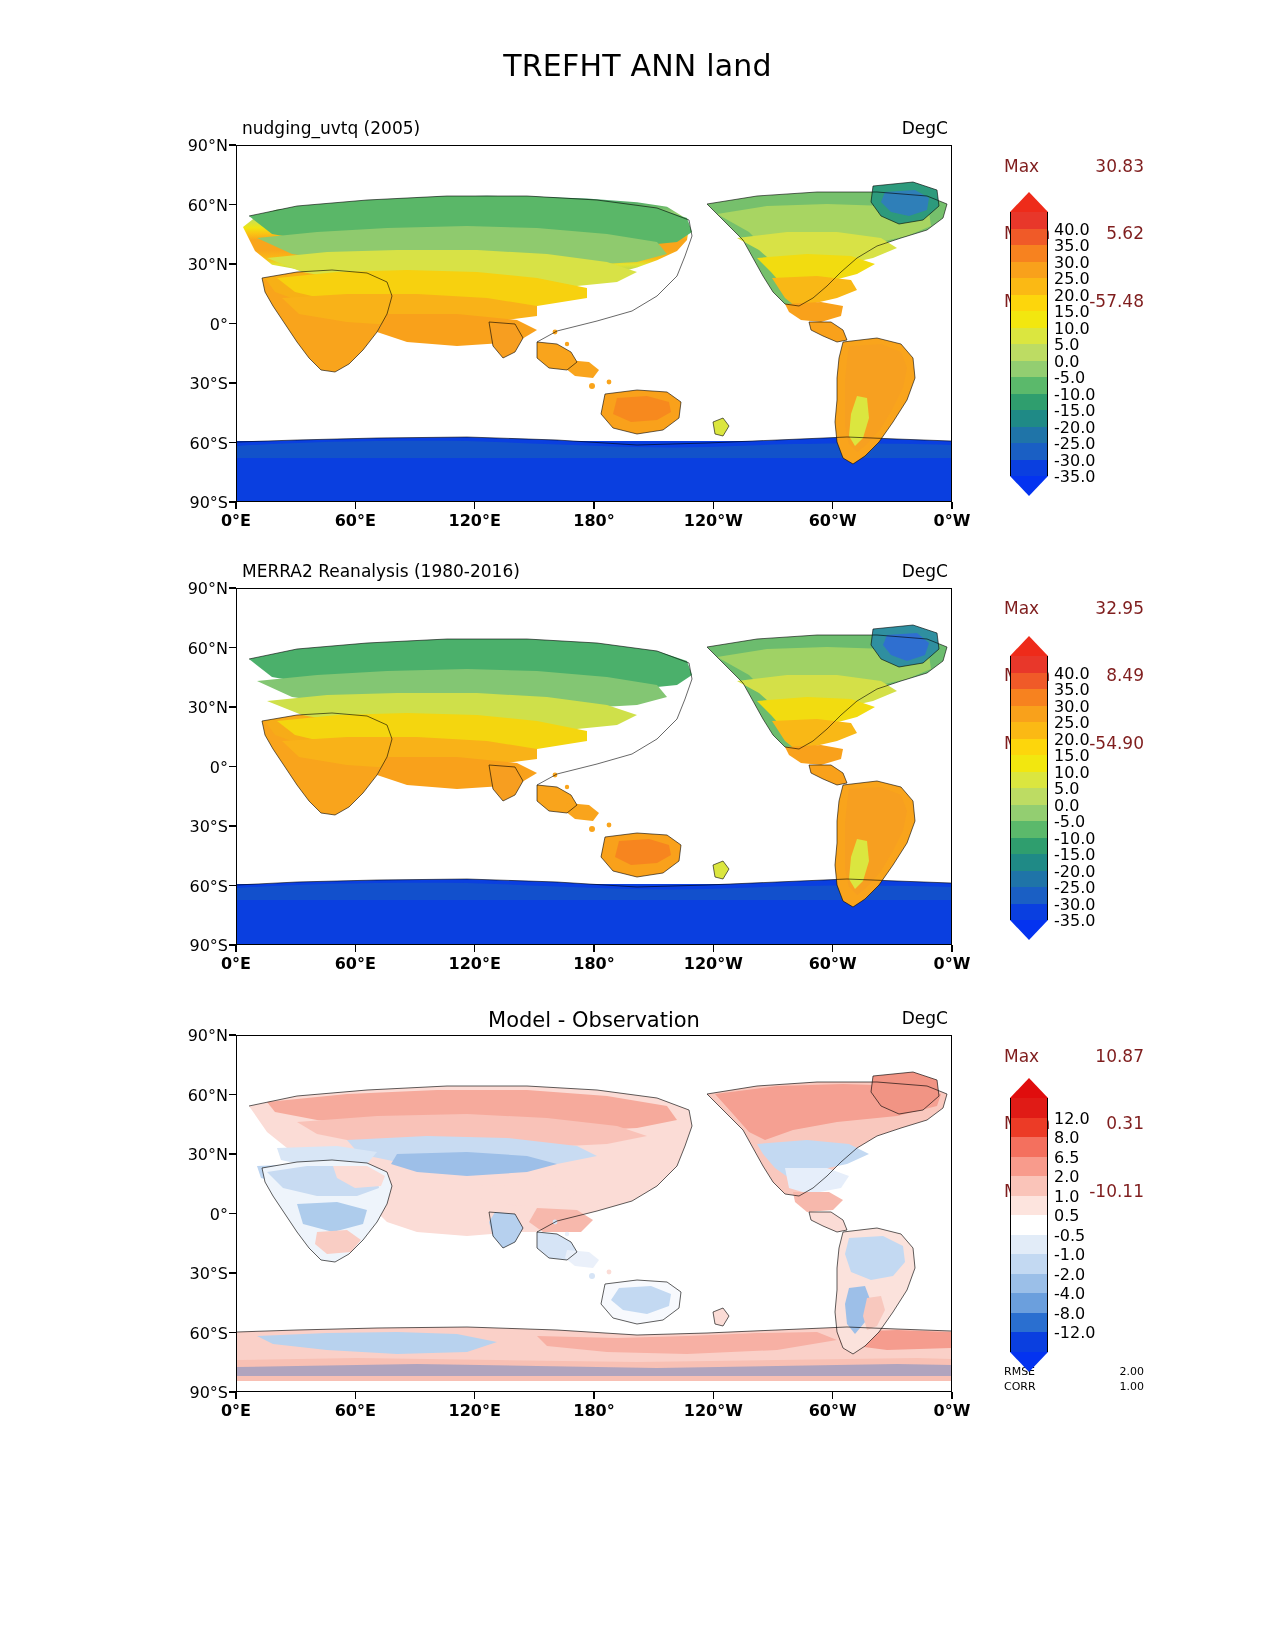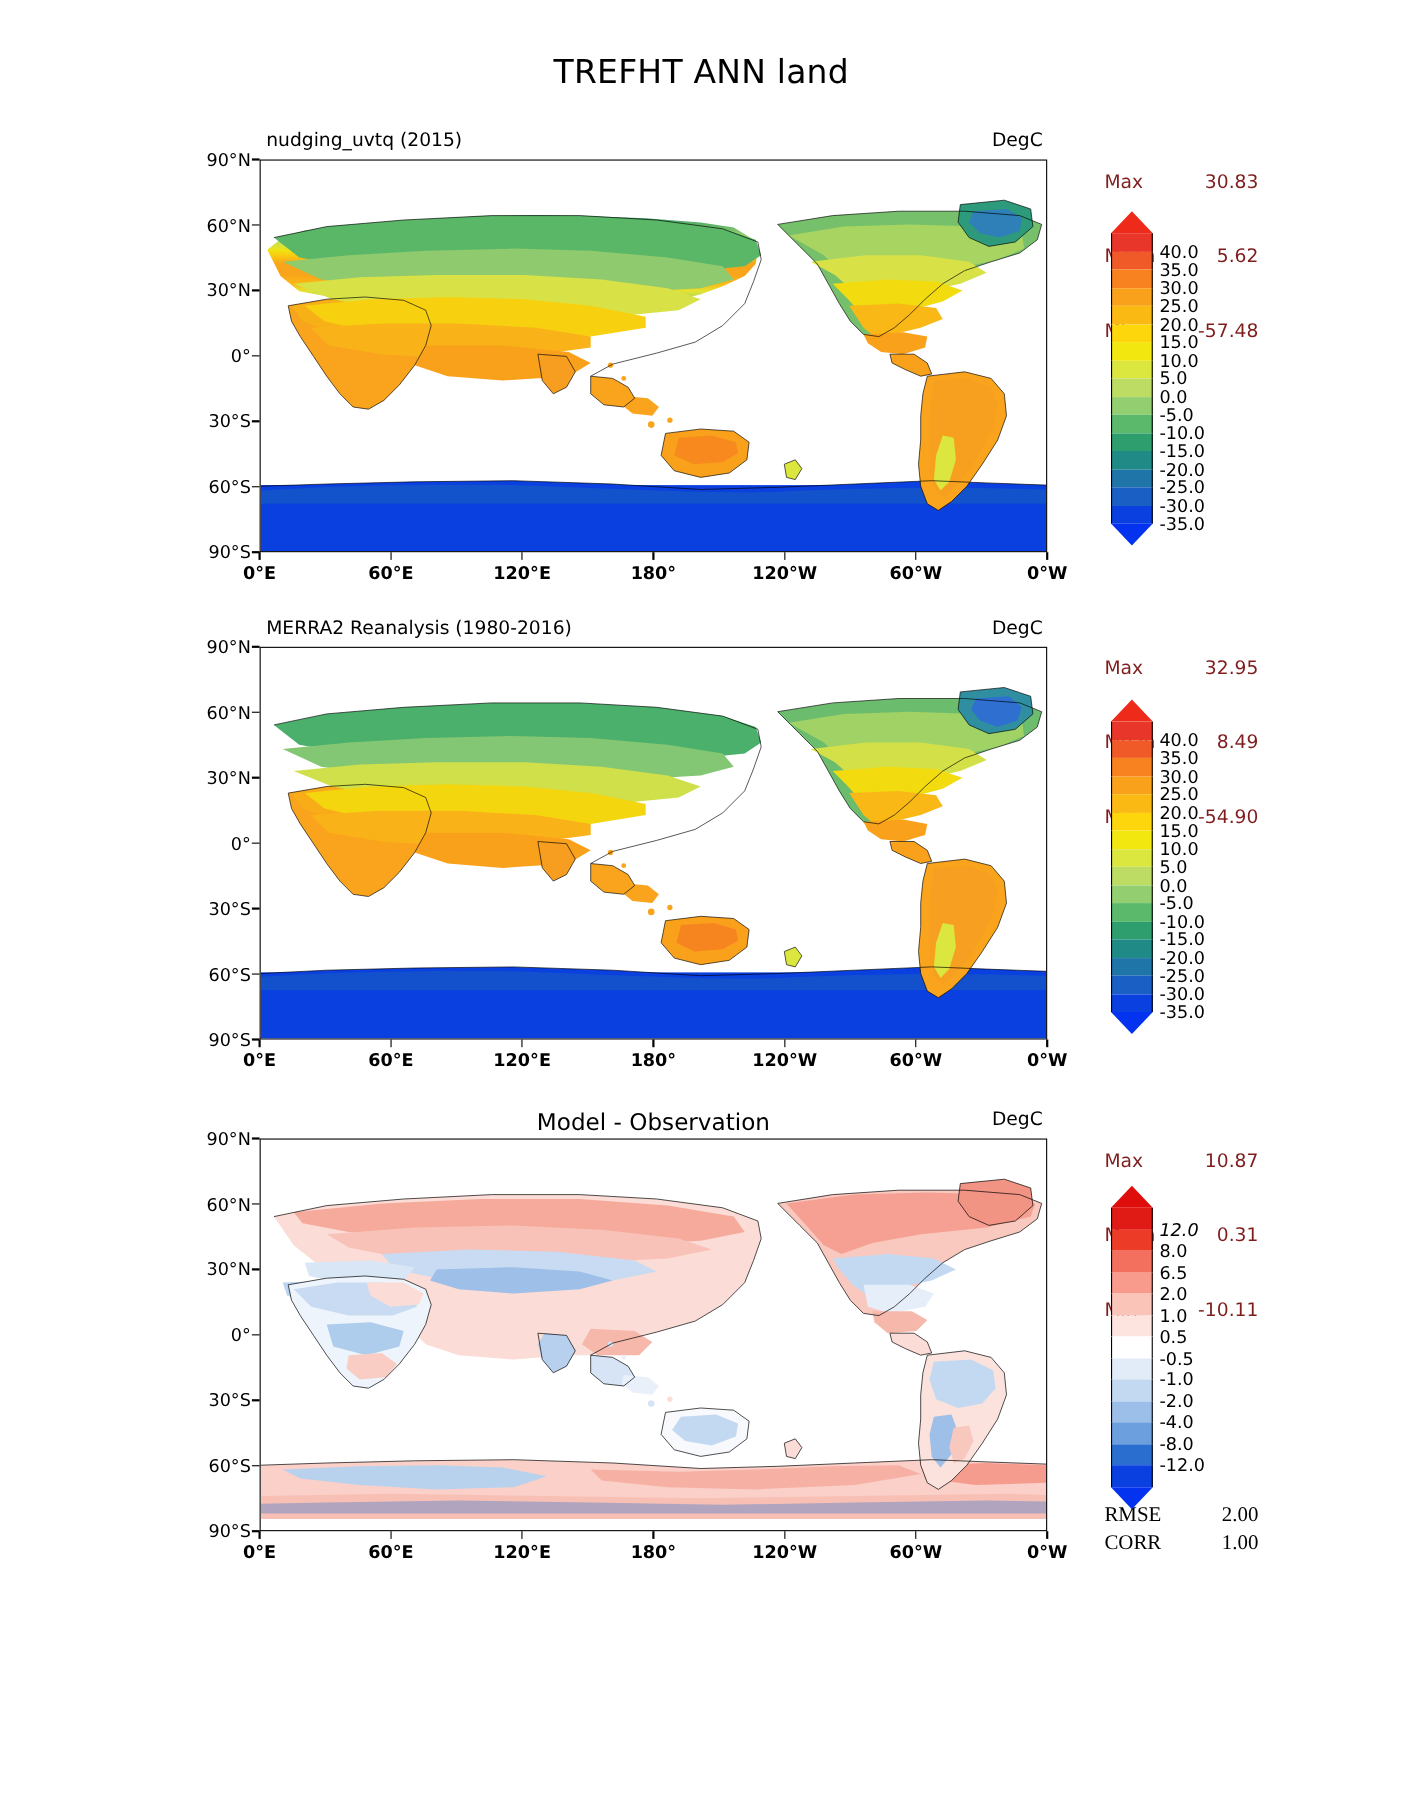--- a/index.html
+++ b/index.html
@@ -105,24 +105,23 @@
   .stats.s1 { top: 552px; }
   .stats.s2 { top: 1000px; }
   .stats .row { display: flex; }
   .stats .k { width: 62px; }
   .stats .v { width: 78px; text-align: right; }
 
   .extra-stats {
     position: absolute;
     left: 1004px;
     top: 1365px;
-    font-size: 19px;
+    font-size: 11px;
     color: #000;
     line-height: 1.32;
-    font-family: Liberation Serif, serif;
   }
   .extra-stats .row { display: flex; }
   .extra-stats .k { width: 62px; }
   .extra-stats .v { width: 78px; text-align: right; }
 
   
   .cbar-wrap {
     position: absolute;
     left: 1010px;
     width: 160px;
@@ -166,21 +165,21 @@
   .map-svg { position:absolute; left:0; top:0; }
 </style>
 </head>
 <body>
 
 <div class="figure">
 
   <div class="fig-title">TREFHT ANN land</div>
 
   <div class="panel p0">
-    <div class="panel-subtitle">nudging_uvtq (2015)</div>
+    <div class="panel-subtitle">nudging_uvtq (2005)</div>
     <div class="panel-units">DegC</div>
     <div class="map-box">
       <svg class="map-svg" width="714" height="355" viewBox="0 0 714 355">
         <defs>
           <clipPath id="clipA">
               <rect x="0" y="0" width="714" height="355"></rect>
             </clipPath>
           <linearGradient id="tempNS" x1="0" y1="0" x2="0" y2="1">
             <stop offset="0.00" stop-color="#3f9e6d"></stop>
             <stop offset="0.12" stop-color="#63b668"></stop>
@@ -557,21 +556,21 @@
         <div class="seg" style="background: rgb(255, 255, 255); height: 19.5px;"></div>
         <div class="seg" style="background: rgb(226, 236, 248); height: 19.5px;"></div>
         <div class="seg" style="background: rgb(195, 217, 242); height: 19.5px;"></div>
         <div class="seg" style="background: rgb(155, 191, 232); height: 19.5px;"></div>
         <div class="seg" style="background: rgb(107, 159, 221); height: 19.5px;"></div>
         <div class="seg" style="background: rgb(42, 111, 208); height: 19.5px;"></div>
         <div class="seg" style="background: rgb(10, 63, 224); height: 19.5px;"></div>
         <div class="arrow-dn" style="border-top: 20px solid rgb(4, 51, 240);"></div>
       </div>
     <div class="cbar-labels">
-        <div class="cl" style="top: 39.5px; font-style: italic;">12.0</div>
+        <div class="cl" style="top: 39.5px;">12.0</div>
         <div class="cl" style="top: 59px;">8.0</div>
         <div class="cl" style="top: 78.5px;">6.5</div>
         <div class="cl" style="top: 98px;">2.0</div>
         <div class="cl" style="top: 117.5px;">1.0</div>
         <div class="cl" style="top: 137px;">0.5</div>
         <div class="cl" style="top: 156.5px;">-0.5</div>
         <div class="cl" style="top: 176px;">-1.0</div>
         <div class="cl" style="top: 195.5px;">-2.0</div>
         <div class="cl" style="top: 215px;">-4.0</div>
         <div class="cl" style="top: 234.5px;">-8.0</div>

